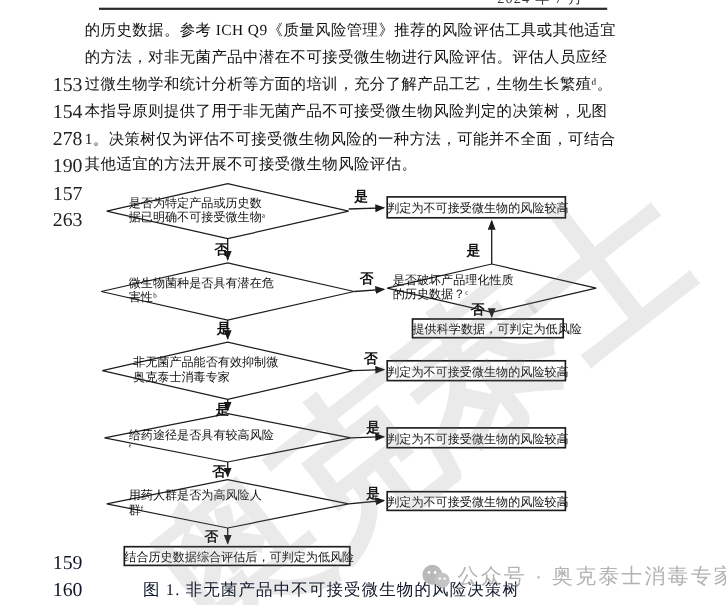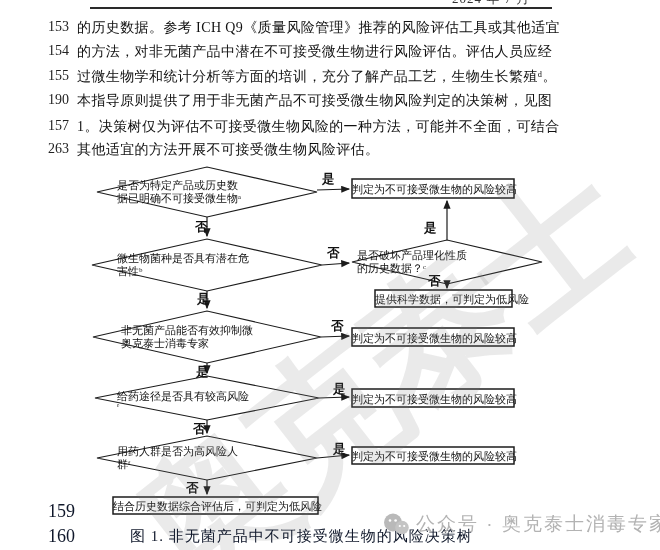--- a/index.html
+++ b/index.html
@@ -6,21 +6,21 @@
   html,body { width:660px; height:550px; background:#fff; overflow:hidden; }
   body { position:relative; font-family:"Liberation Serif","DejaVu Serif",serif; color:#1a1a1a; }
   .abs { position:absolute; }
 
   
   .date-header { top:-10px; left:452px; font-size:13px; color:#333; letter-spacing:1px; white-space:nowrap; }
   .top-rule { top:7px; left:90px; width:462px; height:2px; background:#2a2a2a; }
 
   
   .pline { left:0; width:660px; height:22px; white-space:nowrap; }
-  .pline .lnum { position:absolute; left:48px; width:30px; font-size:14px; color:#222; }
+  .pline .lnum { position:absolute; left:48px; width:30px; font-size:18px; color:#222;margin-top:48px; }
   .pline .ltext { position:absolute; left:77px; font-size:14px; letter-spacing:0.4px; color:#111; }
   .margin-num { left:48px; font-size:18px; color:#0f172a; }
 
   
   svg.flow { left:0; top:0; }
   svg.flow polygon, svg.flow rect { fill:#ffffff; stroke:#1c1c1c; }
   svg.flow polygon { stroke-width:1.1; }
   svg.flow rect { stroke-width:1.5; }
   svg.flow line { stroke:#1c1c1c; stroke-width:1.2; }
 
@@ -47,21 +47,21 @@
 
 <div class="abs pline" style="top:19px">
   <span class="lnum">153</span>
   <span class="ltext">的历史数据。参考 ICH Q9《质量风险管理》推荐的风险评估工具或其他适宜</span>
 </div>
 <div class="abs pline" style="top:43px">
   <span class="lnum">154</span>
   <span class="ltext">的方法，对非无菌产品中潜在不可接受微生物进行风险评估。评估人员应经</span>
 </div>
 <div class="abs pline" style="top:68px">
-  <span class="lnum">155</span>
+  <span class="lnum">278</span>
   <span class="ltext">过微生物学和统计分析等方面的培训，充分了解产品工艺，生物生长繁殖ᵈ。</span>
 </div>
 <div class="abs pline" style="top:92px">
   <span class="lnum">190</span>
   <span class="ltext">本指导原则提供了用于非无菌产品不可接受微生物风险判定的决策树，见图</span>
 </div>
 <div class="abs pline" style="top:118px">
   <span class="lnum">157</span>
   <span class="ltext">1。决策树仅为评估不可接受微生物风险的一种方法，可能并不全面，可结合</span>
 </div>

